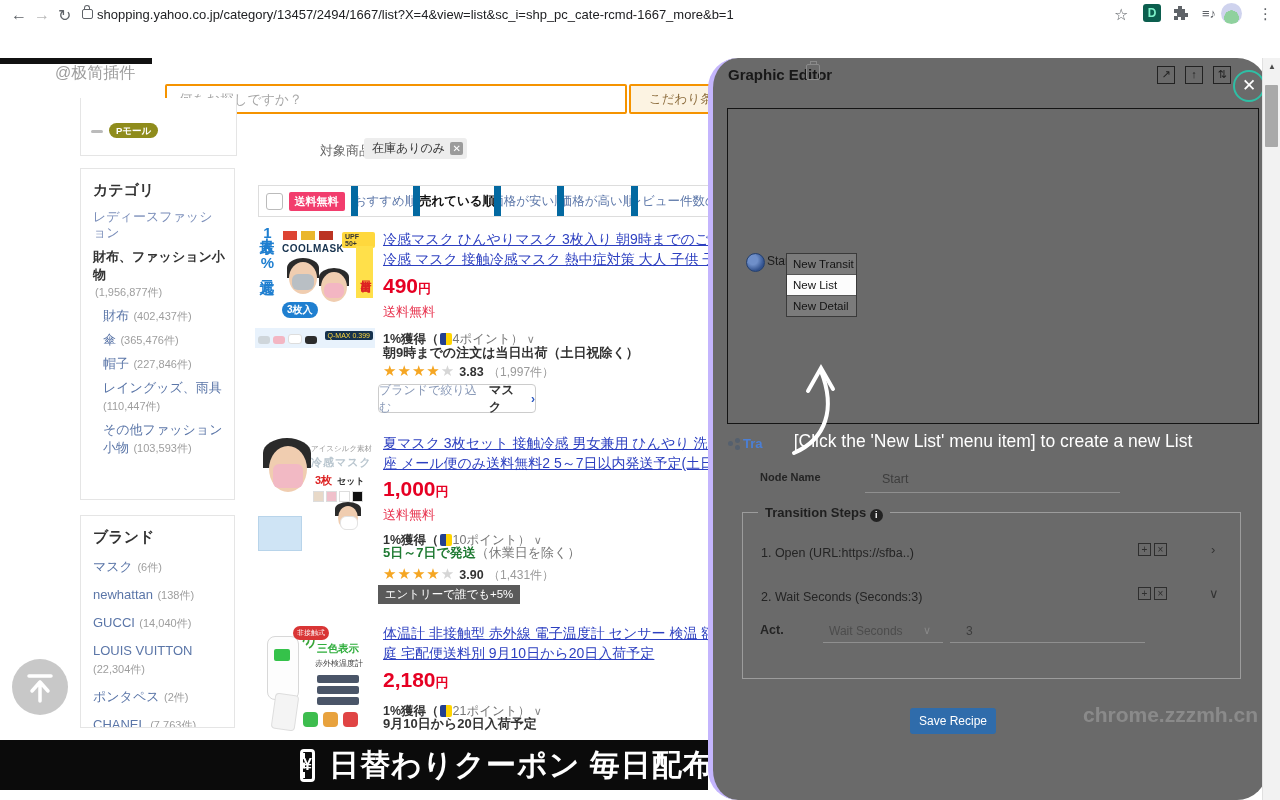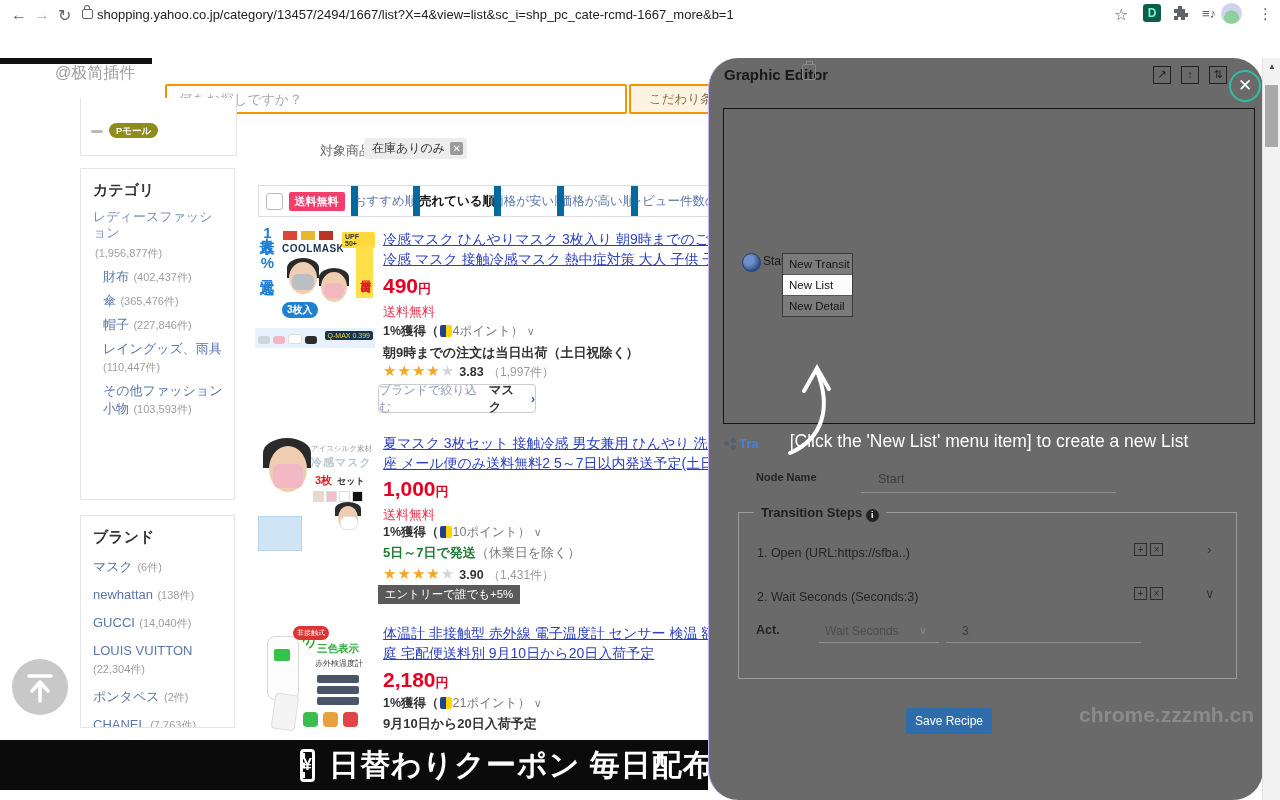--- a/index.html
+++ b/index.html
@@ -62,21 +62,21 @@
   .sort-cell:first-child{border-left:none;}
   .sort-active{color:#111;font-weight:bold;}
   .chk{width:15px;height:15px;border:1px solid #bbb;border-radius:3px;background:#fff;margin-right:6px;}
   .fs-badge{background:#f23d6d;color:#fff;font-size:11px;font-weight:bold;padding:2px 6px;border-radius:2px;}
   
   .p-title{font-size:14px;color:#2c3fc0;text-decoration:underline;line-height:20px;width:326px;
     overflow:hidden;white-space:nowrap;}
   .p-price{font-size:21px;font-weight:bold;color:#e60023;}
   .p-yen{font-size:13px;}
   .p-ship{font-size:13px;color:#e8344f;}
-  .p-points{font-size:12.5px;color:#777;}
+  .p-points{font-size:12.5px;color:#777;margin-top:8px;}
   .p-points b{color:#333;}
   .pp-ico{display:inline-block;width:12px;height:12px;vertical-align:-2px;
     background:linear-gradient(90deg,#23408f 0 50%,#ffd400 50% 100%);border-radius:2px;margin:0 1px;}
   .caret{color:#888;font-size:11px;}
   .p-note{font-size:13px;font-weight:bold;color:#333;}
   .p-note .gray{font-weight:normal;color:#777;}
   .stars-f{color:#f5a623;font-size:15px;letter-spacing:1px;}
   .stars-e{color:#d6d6d6;font-size:15px;letter-spacing:1px;}
   .p-rate{font-size:12.5px;font-weight:bold;color:#333;margin-left:4px;}
   .p-rev{font-size:12px;color:#9a9a9a;}
@@ -124,21 +124,21 @@
   .btn-dot{width:15px;height:15px;border-radius:4px;position:absolute;top:90px;}
   
   .banner{left:0;top:682px;width:708px;height:50px;background:#0b0b0b;color:#fff;display:flex;
     align-items:center;padding-left:300px;box-sizing:border-box;gap:14px;overflow:hidden;}
   .ticket{width:40px;height:27px;border:3px solid #fff;border-radius:4px;position:relative;
     display:flex;align-items:center;justify-content:center;font-weight:bold;font-size:16px;}
   .ticket:after{content:"";position:absolute;right:7px;top:1px;bottom:1px;border-right:2px dashed #fff;}
   .banner-text{font-size:30px;font-weight:bold;letter-spacing:1px;white-space:nowrap;}
   .back-top{left:12px;top:601px;width:56px;height:56px;border-radius:50%;background:rgba(190,190,190,.85);}
   
-  .overlay{left:708px;top:58px;width:554px;height:742px;background:#6a6a6a;border-left:1px solid #c4b5fd;border-radius:30px;}
+  .overlay{left:708px;top:58px;width:554px;height:742px;background:#6a6a6a;border-left:5px solid #c4b5fd;border-radius:30px;}
   .ge-title{left:15px;top:8px;font-size:15px;font-weight:bold;color:#181818;}
   .ge-hico{top:8px;width:18px;height:18px;border:1.5px solid #222;box-sizing:border-box;
     color:#222;font-size:11px;text-align:center;line-height:15px;}
   .ge-close{left:520px;top:12px;width:28px;height:28px;border-radius:50%;border:2.5px solid #2ebfa5;
     color:#fff;font-size:17px;font-weight:bold;text-align:center;line-height:27px;}
   .clip-ico{left:93px;top:6px;width:14px;height:16px;border:1.5px solid #8a8a8a;border-radius:2px;box-sizing:border-box;}
   .clip-ico:before{content:"";position:absolute;left:2.5px;top:-4px;width:5px;height:3px;border:1.5px solid #8a8a8a;border-bottom:none;}
   .ge-canvas{left:14px;top:50px;width:530px;height:314px;border:1px solid #141414;}
   .start-node{left:18px;top:144px;width:17px;height:17px;border-radius:50%;
     background:radial-gradient(circle at 35% 35%,#6f8fc9 0 30%,#32528e 70%);border:1px solid #24406f;}
@@ -228,20 +228,21 @@
     <div class="abs cond-btn nw">こだわり条件</div>
 
     <div class="abs mall-box">
       <span class="abs mall-dash"></span>
       <span class="abs mall-badge">Pモール</span>
     </div>
 
     <div class="abs side-box cat-box">
       <div class="side-title">カテゴリ</div>
       <div class="s-link cat-parent">レディースファッション</div>
+      <div class="cat-cur">財布、ファッション小物</div>
       <div class="s-count" style="margin-left:2px">(1,956,877件)</div>
       <div class="cat-item"><span class="s-link">財布</span> <span class="s-count">(402,437件)</span></div>
       <div class="cat-item"><span class="s-link">傘</span> <span class="s-count">(365,476件)</span></div>
       <div class="cat-item"><span class="s-link">帽子</span> <span class="s-count">(227,846件)</span></div>
       <div class="cat-item"><span class="s-link">レイングッズ、雨具</span> <span class="s-count">(110,447件)</span></div>
       <div class="cat-item"><span class="s-link">その他ファッション小物</span> <span class="s-count">(103,593件)</span></div>
 
     </div>
 
     <div class="abs side-box brand-box">

